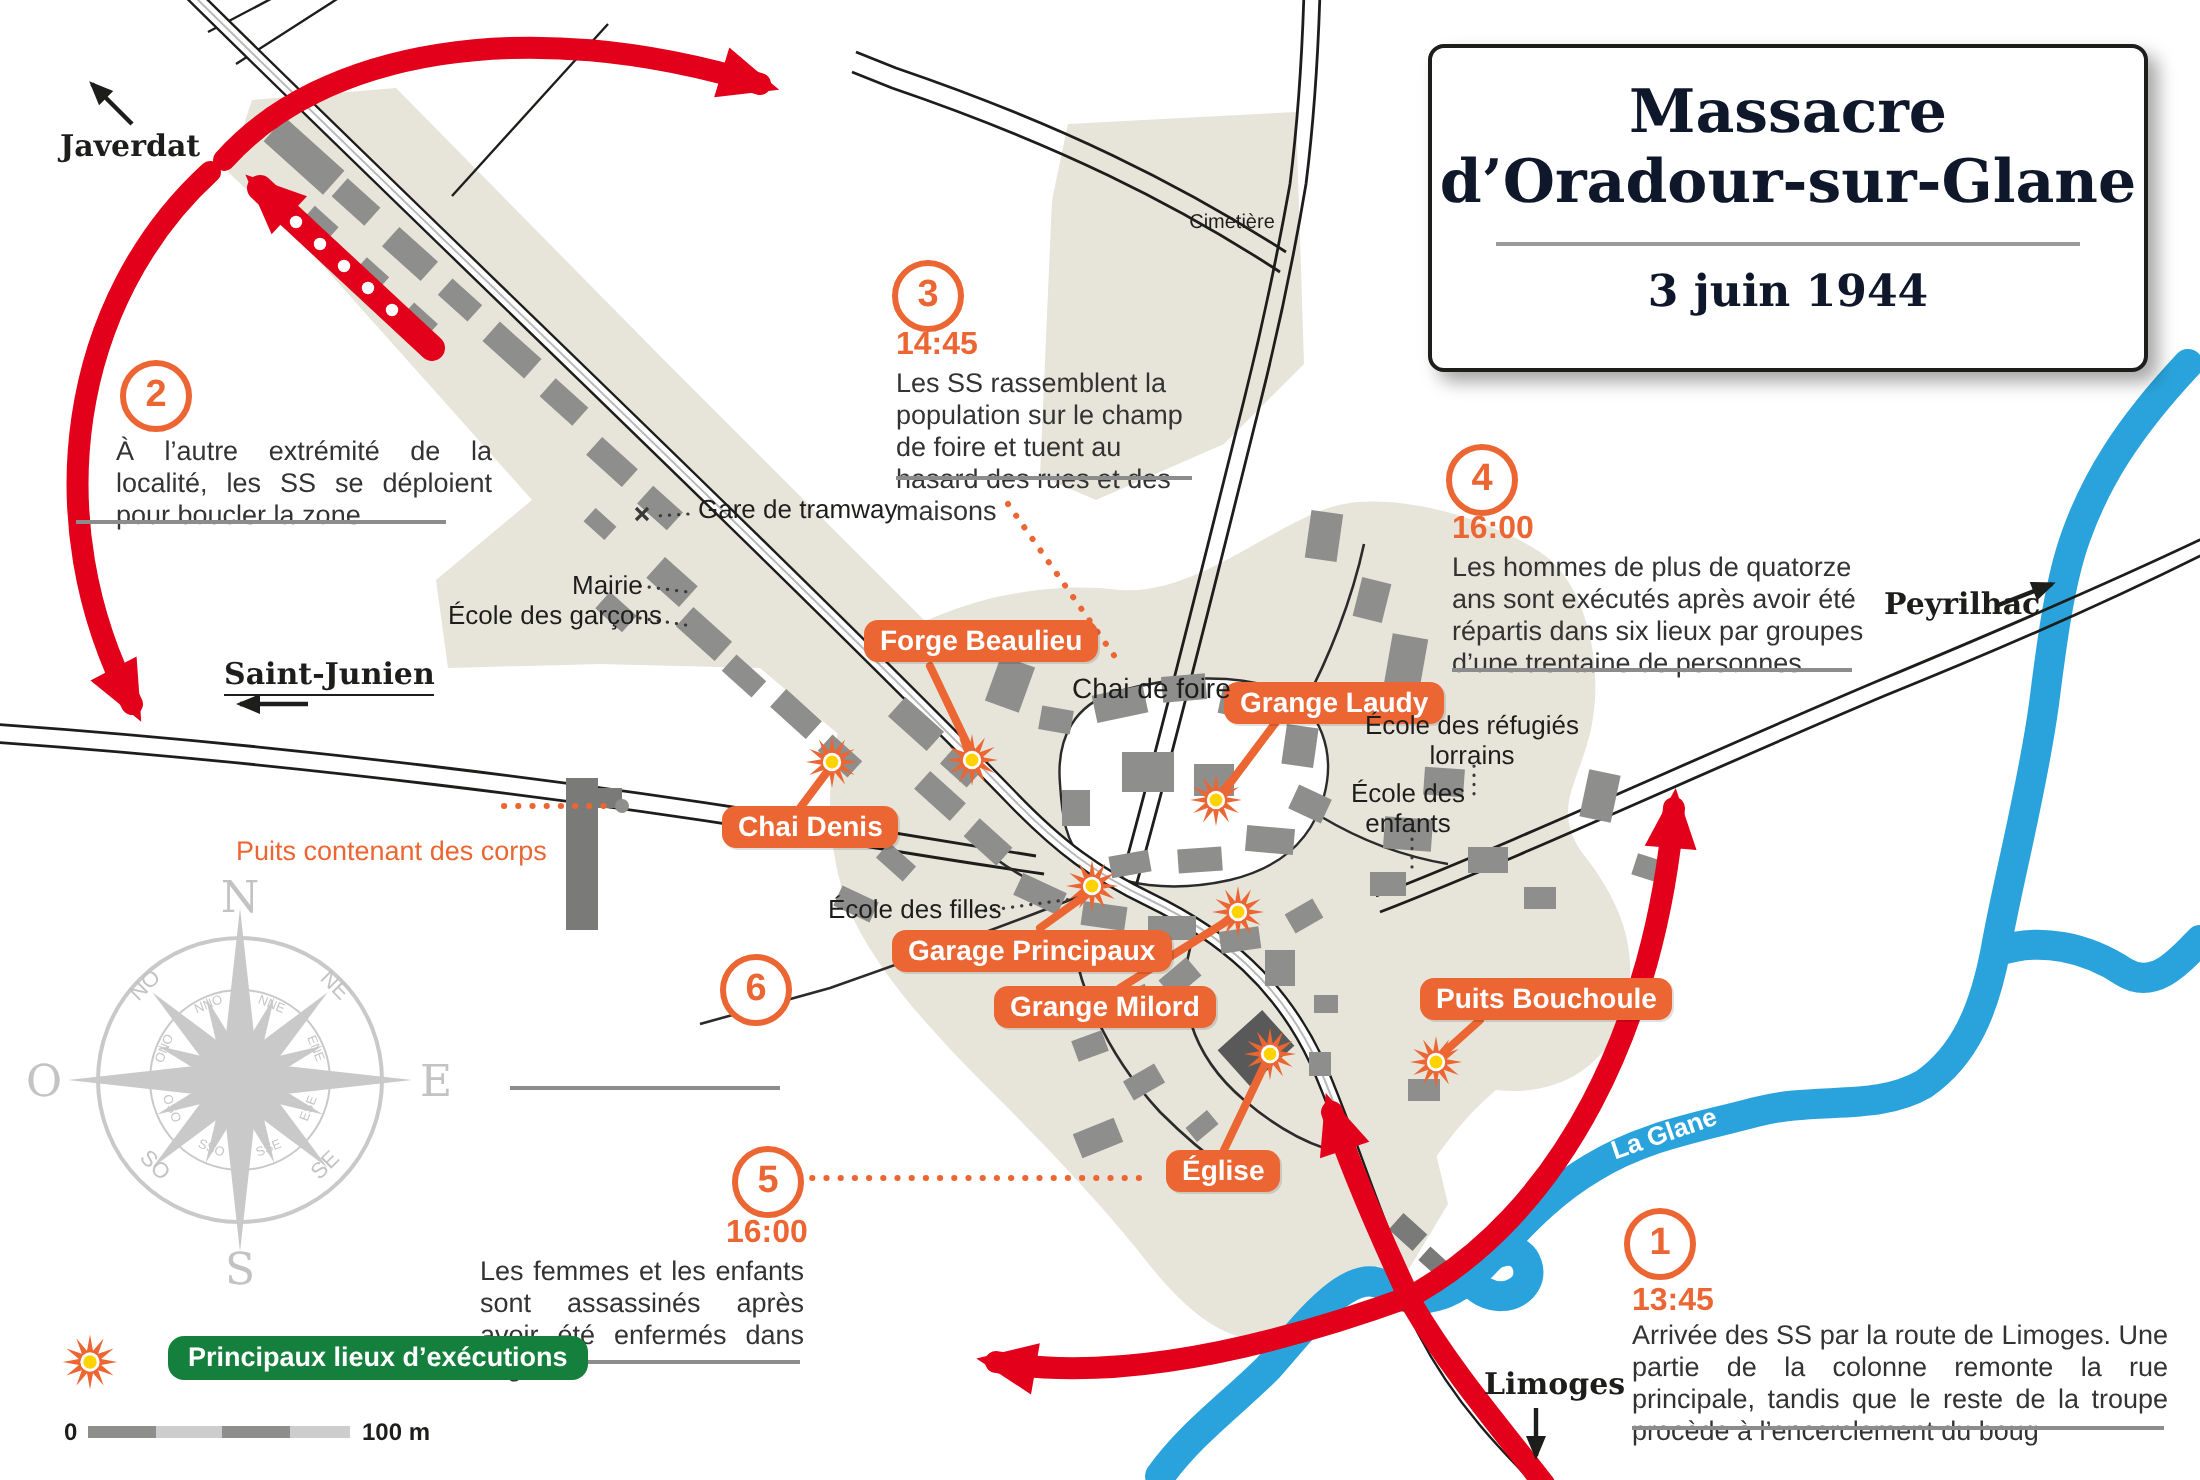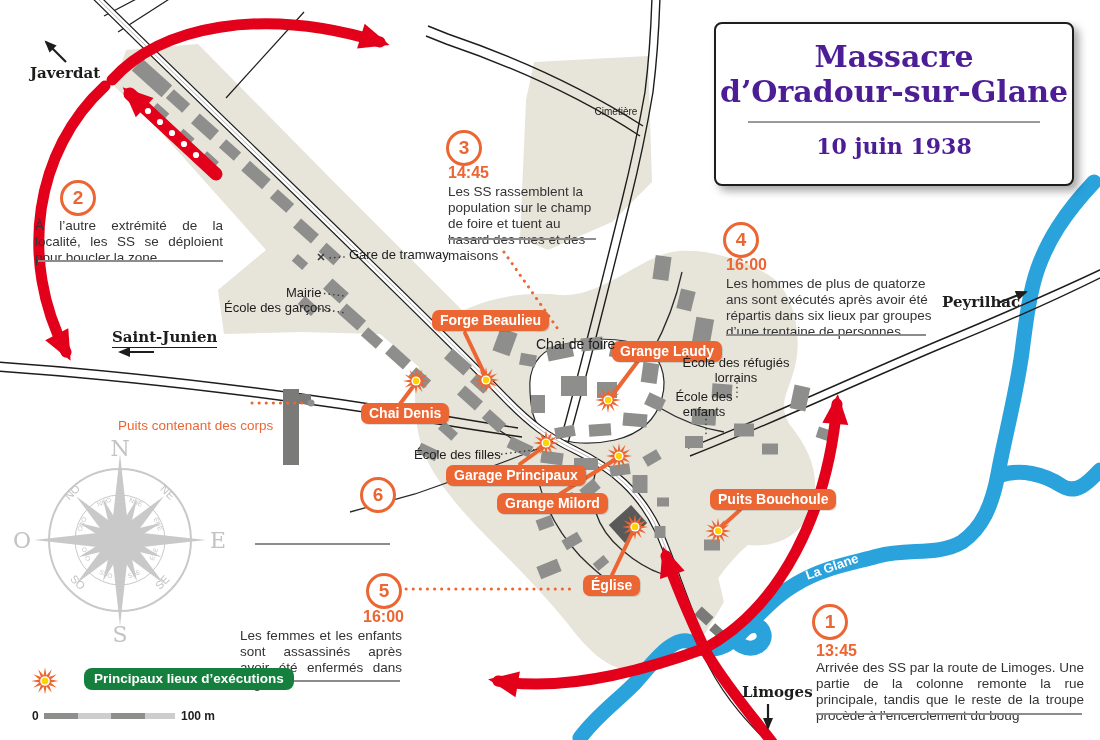--- a/index.html
+++ b/index.html
@@ -3,21 +3,21 @@
 <meta charset="utf-8">
 <style>
   html,body{margin:0;padding:0;background:#fff;}
   #stage{position:relative;width:1100px;height:740px;background:#ffffff;overflow:hidden;
          font-family:"Liberation Sans",sans-serif;}
   svg{position:absolute;left:0;top:0;}
   .abs{position:absolute;}
   .slab{font-family:"DejaVu Serif",serif;}
   
   #titlebox{left:714px;top:22px;width:356px;height:160px;background:#fff;border:2px solid #1d1d1b;
-            border-radius:8px;box-shadow:5px 5px 9px rgba(0,0,0,.35);text-align:center;color:#4c1d95;}
+            border-radius:8px;box-shadow:5px 5px 9px rgba(0,0,0,.35);text-align:center;color:#0f172a;}
   #titlebox .t1{font-size:30px;font-weight:bold;margin-top:16px;line-height:1.15;}
   #titlebox .t2{font-size:30px;font-weight:bold;line-height:1.15;}
   #titlebox .div{width:82%;height:2px;background:#9a9a9a;margin:12px auto 10px auto;}
   #titlebox .dt{font-size:22px;font-weight:bold;}
   
   .numcircle{width:30px;height:30px;border:3px solid #ec6633;border-radius:50%;background:#fff;
              color:#ec6633;font-weight:bold;font-size:19px;display:flex;align-items:center;justify-content:center;}
   .time{color:#ec6633;font-weight:bold;font-size:16px;}
   .atext{color:#333;font-size:13.5px;line-height:1.18;}
   .just{text-align:justify;}
@@ -289,30 +289,30 @@
     <rect x="78" y="713" width="33" height="6" fill="#cdcdcd"></rect>
     <rect x="111" y="713" width="34" height="6" fill="#8e8e8c"></rect>
     <rect x="145" y="713" width="30" height="6" fill="#cdcdcd"></rect>
   </g>
 </svg>
 
 <div id="titlebox" class="abs slab">
   <div class="t1">Massacre</div>
   <div class="t2">d’Oradour-sur-Glane</div>
   <div class="div"></div>
-  <div class="dt">10 juin 1938</div>
+  <div class="dt">3 juin 1944</div>
 </div>
 
 <div class="abs numcircle" style="left:812px;top:604px;">1</div>
 <div class="abs time" style="left:816px;top:642px;">13:45</div>
 <div class="abs atext just" style="left:816px;top:660px;width:268px;">Arrivée des SS par la route de Limoges. Une partie de la colonne remonte la rue principale, tandis que le reste de la troupe procède à l’encerclement du boug</div>
 <div class="abs rule" style="left:816px;top:713px;width:266px;"></div>
 
 <div class="abs numcircle" style="left:60px;top:180px;">2</div>
-<div class="abs atext just" style="left:35px;top:218px;width:188px;">À l’autre extrémité de la localité, les SS se déploient pour boucler la zone</div>
+<div class="abs atext just" style="left:35px;top:218px;width:188px;padding-left:23px;">À l’autre extrémité de la localité, les SS se déploient pour boucler la zone</div>
 <div class="abs rule" style="left:38px;top:260px;width:185px;"></div>
 
 <div class="abs numcircle" style="left:446px;top:130px;">3</div>
 <div class="abs time" style="left:448px;top:164px;">14:45</div>
 <div class="abs atext" style="left:448px;top:184px;width:152px;">Les SS rassemblent la population sur le champ de foire et tuent au hasard des rues et des maisons</div>
 <div class="abs rule" style="left:448px;top:238px;width:148px;"></div>
 
 <div class="abs numcircle" style="left:723px;top:222px;">4</div>
 <div class="abs time" style="left:726px;top:256px;">16:00</div>
 <div class="abs atext" style="left:726px;top:276px;width:225px;">Les hommes de plus de quatorze ans sont exécutés après avoir été répartis dans six lieux par groupes d’une trentaine de personnes</div>

